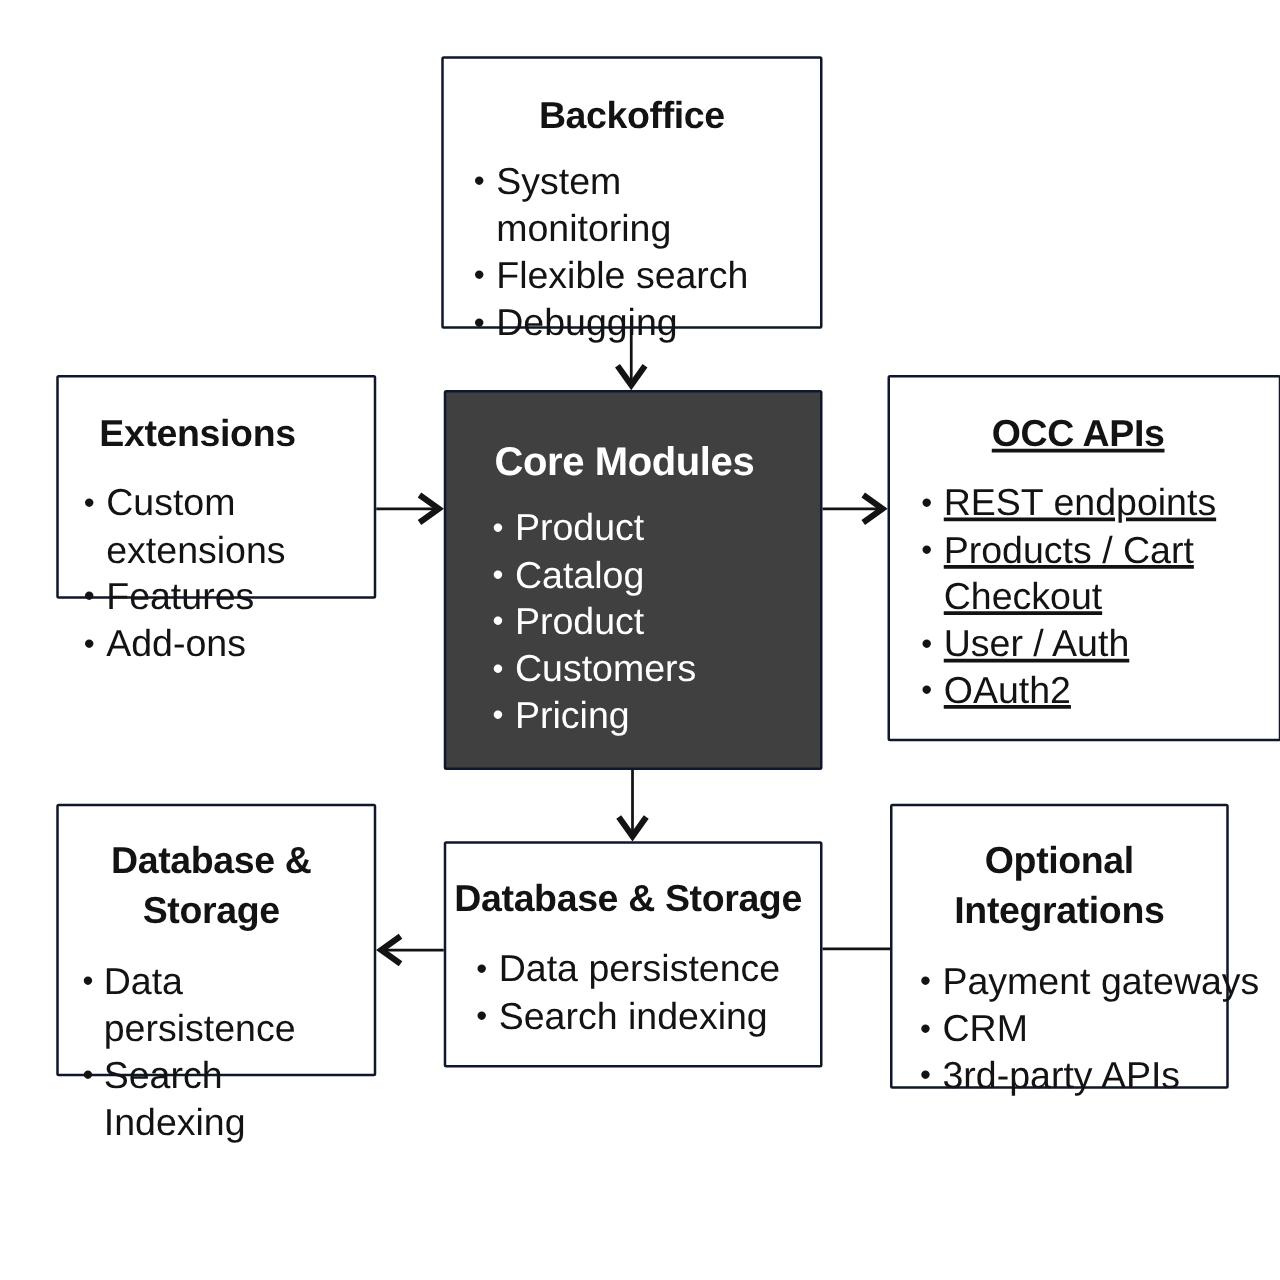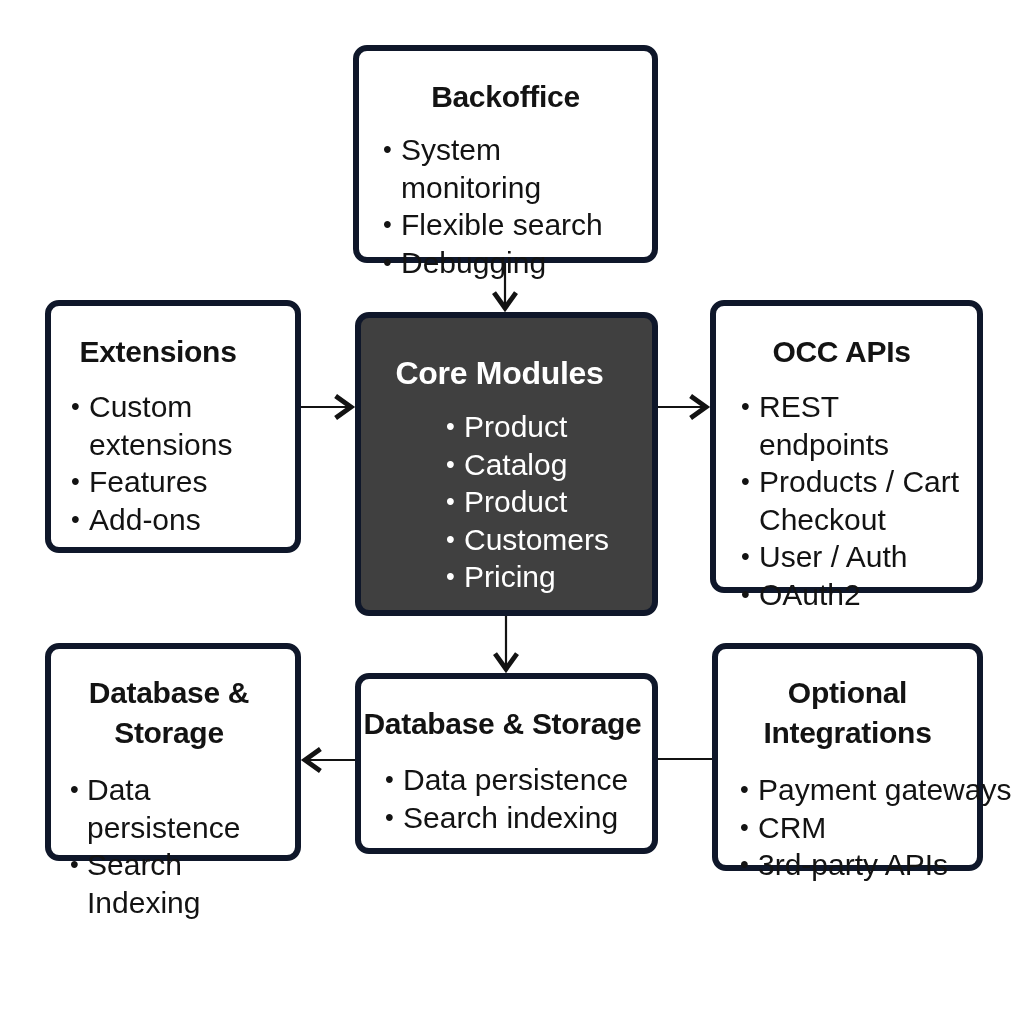--- a/index.html
+++ b/index.html
@@ -21,22 +21,22 @@
     left: 0;
     top: 0;
     width: 1024px;
     height: 1024px;
     pointer-events: none;
   }
   .box {
     position: absolute;
     box-sizing: border-box;
     background: #ffffff;
-    border: 6px solid #0f172a;
-    border-radius: 14px;
+    border: 2px solid #0f172a;
+    border-radius: 2px;
   }
   .box-title {
     margin: 0;
     font-size: 30px;
     font-weight: 700;
     line-height: 40px;
     text-align: center;
     letter-spacing: -0.3px;
   }
   .box-list {
@@ -59,43 +59,44 @@
   #box-backoffice {
     left: 353px; top: 45px; width: 305px; height: 218px;
     padding: 26px 16px 0 16px;
   }
   #box-backoffice .box-list { margin: 14px 0 0 0; }
   #box-backoffice .box-list li { padding-left: 26px; }
   #box-backoffice .box-list li::before { left: 8px; }
 
   
   #box-extensions {
-    left: 45px; top: 300px; width: 256px; height: 253px;
+    left: 45px; top: 300px; width: 256px; height: 179px;
     padding: 26px 30px 8px 0;
   }
   #box-extensions .box-list { margin: 16px 0 0 0; }
   #box-extensions .box-list li { padding-left: 38px; }
   #box-extensions .box-list li::before { left: 20px; }
 
   
   #box-core-modules {
     left: 355px; top: 312px; width: 303px; height: 304px;
     padding: 34px 14px 0 0;
     background: #404040;
     color: #ffffff;
   }
   #box-core-modules .box-title { font-size: 32px; line-height: 42px; }
-  #box-core-modules .box-list { margin: 14px 0 0 0; padding-left: 48px; }
+  #box-core-modules .box-list { margin: 14px 0 0 0; }
   #box-core-modules .box-list li { padding-left: 55px; }
   #box-core-modules .box-list li::before { left: 37px; }
 
   
   #box-occ-apis {
-    left: 710px; top: 300px; width: 273px; height: 293px;
+    left: 710px; top: 300px; width: 315px; height: 293px;
     padding: 26px 10px 3px 0;
+    text-decoration: underline;
   }
   #box-occ-apis .box-list { margin: 16px 0 0 0; }
   #box-occ-apis .box-list li { padding-left: 43px; }
   #box-occ-apis .box-list li::before { left: 25px; }
 
   
   #box-database-storage-left {
     left: 45px; top: 643px; width: 256px; height: 218px;
     padding: 24px 8px 0 0;
   }

